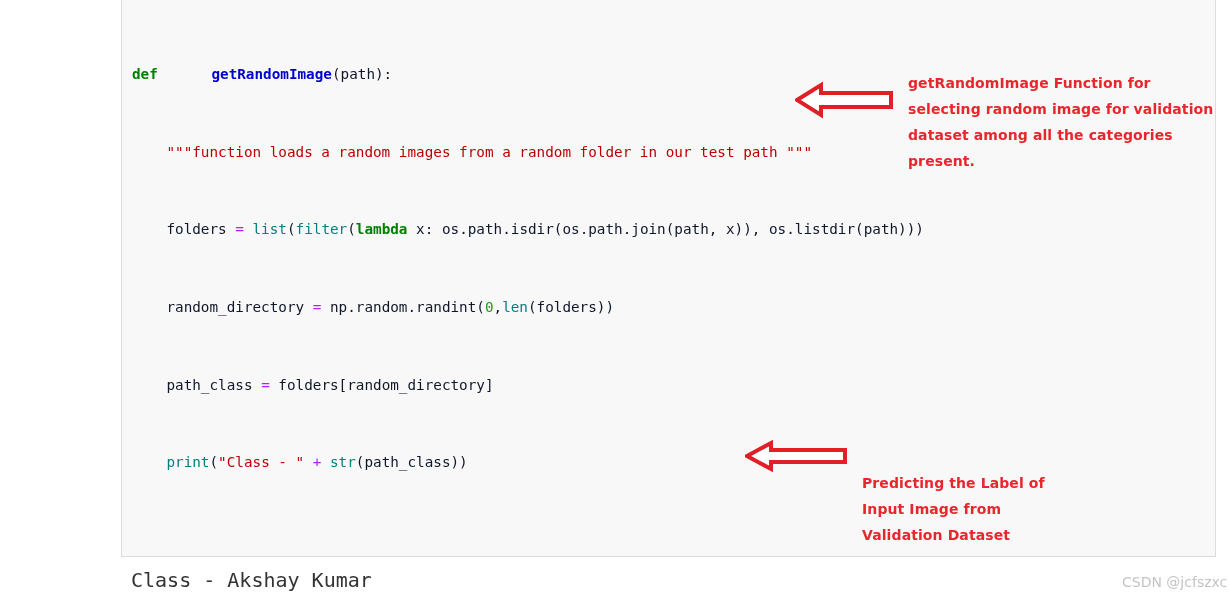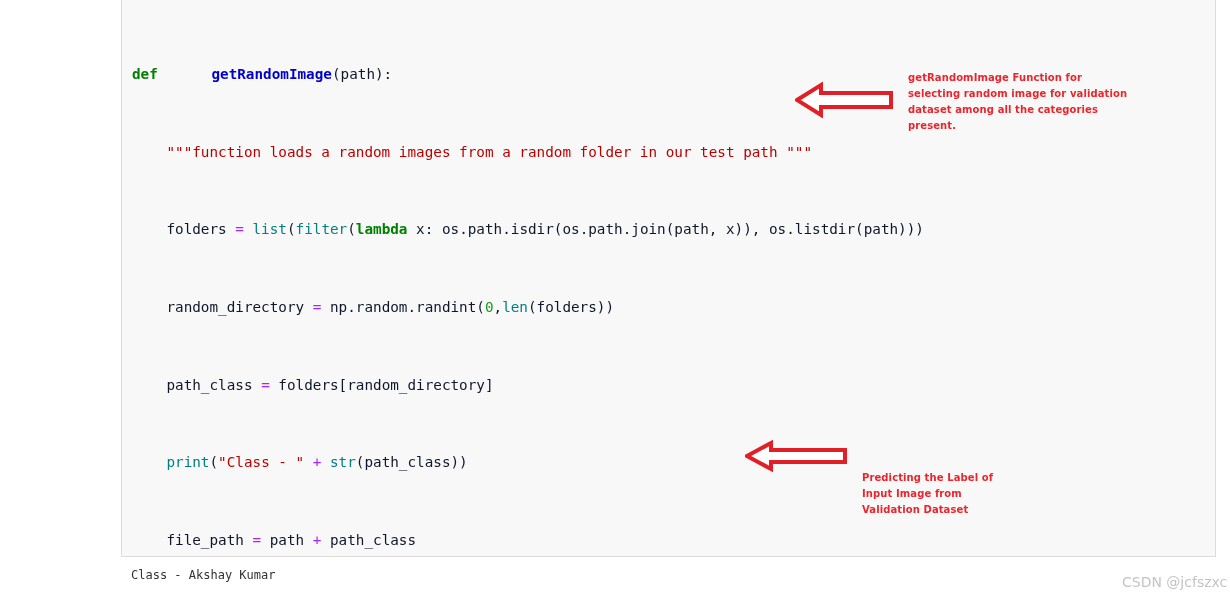--- a/index.html
+++ b/index.html
@@ -49,35 +49,35 @@
   .num  { color: #1a9b1a; }                       
   .op   { color: #aa22ff; }   
   .pl   { color: #0f172a; text-align: center; }                       
 
   
   #output-line {
     position: absolute;
     left: 131px;
     top: 568px;
     font-family: "DejaVu Sans Mono", monospace;
-    font-size: 12px;
+    font-size: 20px;
     color: #333333;
     white-space: pre;
   }
 
   
   .annotation {
     position: absolute;
   }
   .anno-text {
     color: #e8262d;
     font-family: "DejaVu Sans", sans-serif;
     font-weight: bold;
-    font-size: 10px;
-    line-height: 16px;
+    font-size: 14px;
+    line-height: 26px;
     white-space: pre-line;
     letter-spacing: 0.1px;
   }
   #anno-1 { left: 795px; top: 70px; width: 430px; }
   #anno-1 .arrow-wrap { position: absolute; left: 0px; top: 10px; }
   #anno-1 .anno-text  { position: absolute; left: 113px; top: 0px; width: 320px; }
 
   #anno-2 { left: 745px; top: 430px; width: 340px; }
   #anno-2 .arrow-wrap { position: absolute; left: 0px; top: 8px; }
   #anno-2 .anno-text  { position: absolute; left: 117px; top: 0px; width: 230px; margin-top: 40px; }
@@ -106,21 +106,20 @@
     <span class="ln"><span class="pl">    </span><span class="doc">"""function loads a random images from a random folder in our test path """</span></span>
 
     <span class="ln"><span class="pl">    folders </span><span class="op">=</span><span class="pl"> </span><span class="bi">list</span><span class="pl">(</span><span class="bi">filter</span><span class="pl">(</span><span class="kw">lambda</span><span class="pl"> x: os.path.isdir(os.path.join(path, x)), os.listdir(path)))</span></span>
 
     <span class="ln"><span class="pl">    random_directory </span><span class="op">=</span><span class="pl"> np.random.randint(</span><span class="num">0</span><span class="pl">,</span><span class="bi">len</span><span class="pl">(folders))</span></span>
 
     <span class="ln"><span class="pl">    path_class </span><span class="op">=</span><span class="pl"> folders[random_directory]</span></span>
 
     <span class="ln"><span class="pl">    </span><span class="bi">print</span><span class="pl">(</span><span class="str">"Class - "</span><span class="pl"> </span><span class="op">+</span><span class="pl"> </span><span class="bi">str</span><span class="pl">(path_class))</span></span>
 
-    <span class="ln"><span class="pl">    file_path </span><span class="op">=</span><span class="pl"> path </span><span class="op">+</span><span class="pl"> path_class</span></span>
 
     
 
     
 
     
 
     
 
     

